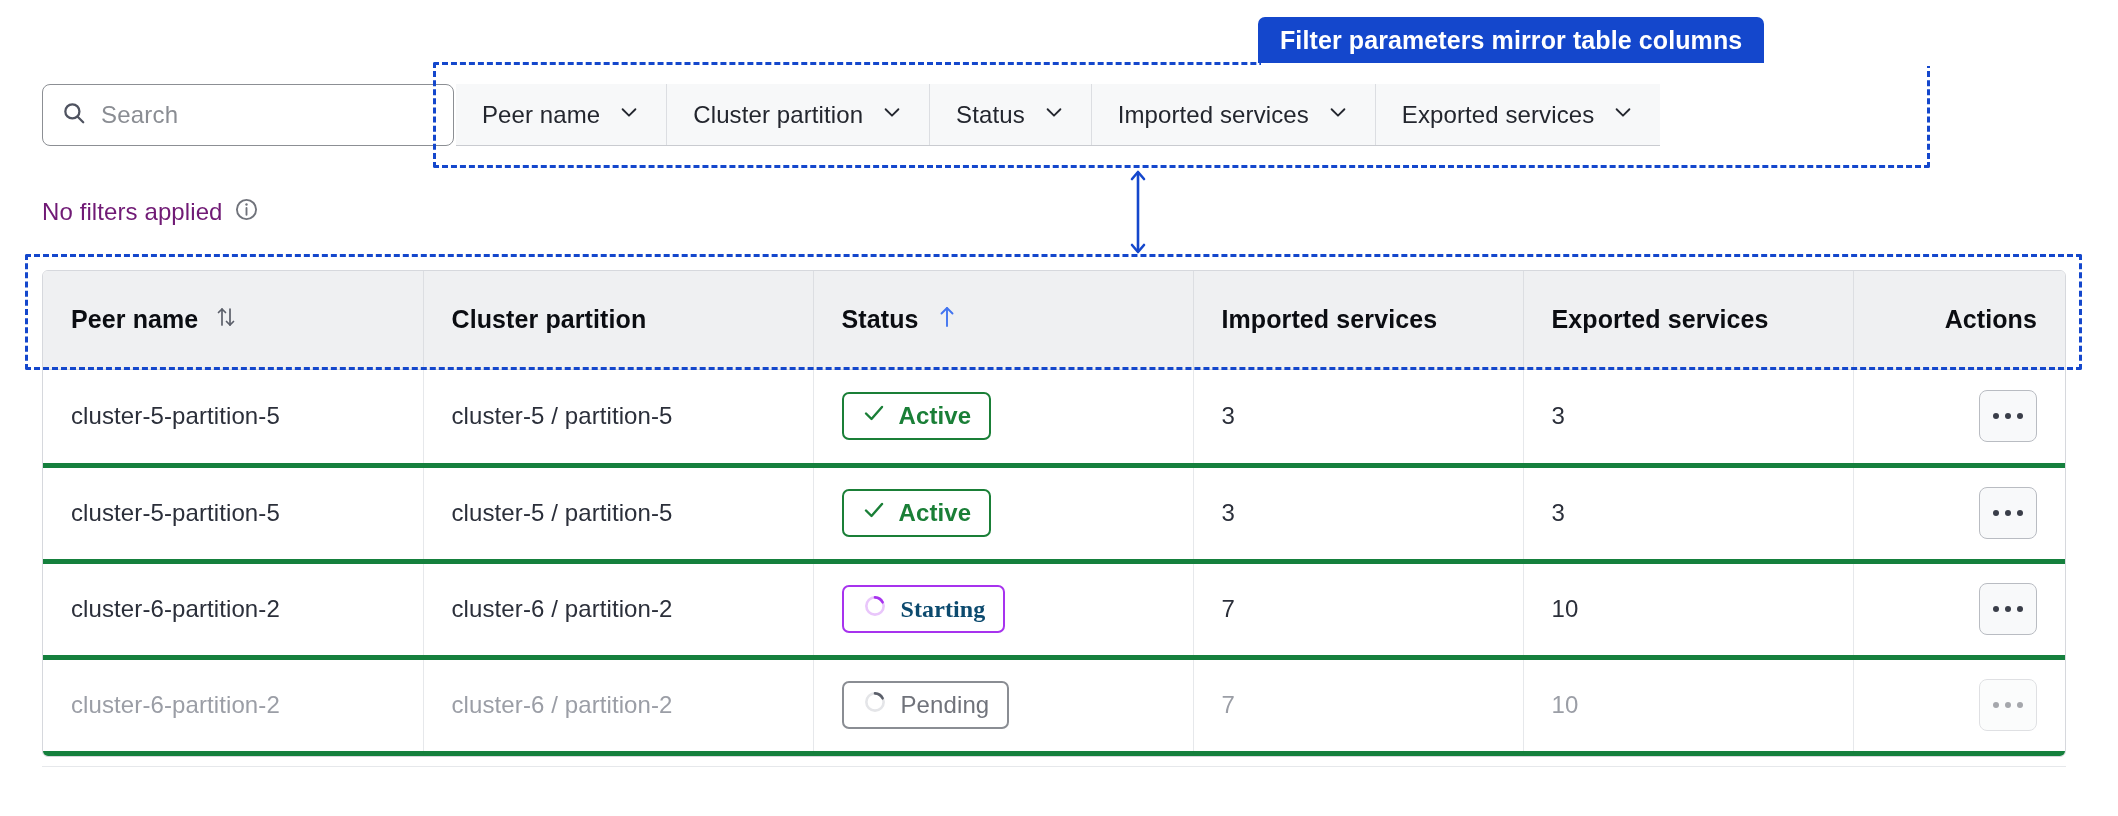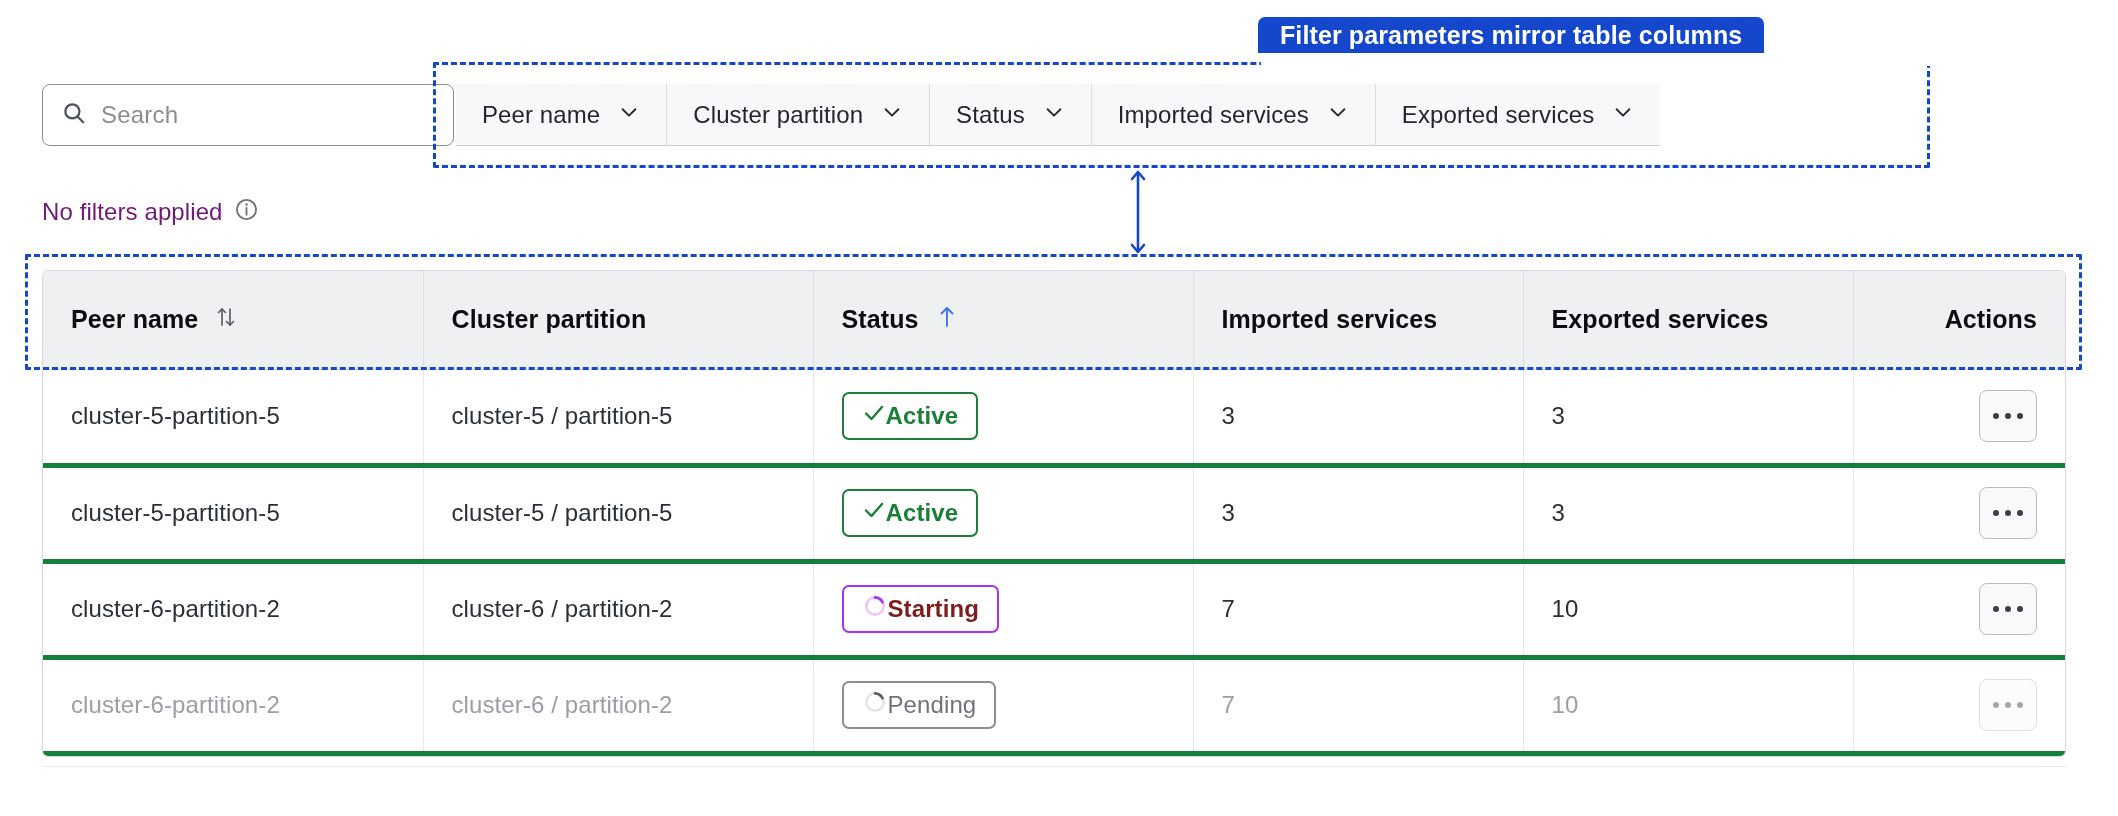--- a/index.html
+++ b/index.html
@@ -14,21 +14,21 @@
     height: 816px;
     position: relative;
     overflow: hidden;
   }
 
   
   .callout-badge {
     position: absolute;
     left: 1258px;
     top: 17px;
-    height: 36px;
+    height: 46px;
     padding: 0 22px;
     display: flex;
     align-items: center;
     background: #1447cc;
     color: #ffffff;
     font-size: 25px;
     font-weight: bold;
     letter-spacing: .1px;
     border-radius: 7px 7px 0 0;
     white-space: nowrap;
@@ -191,31 +191,32 @@
     white-space: nowrap;
     letter-spacing: .1px;
   }
   tbody td:last-child { border-right: none; text-align: right; }
   tbody tr.muted td { color: #9b9ea6; }
 
   
   .badge {
     display: inline-flex;
     align-items: center;
+    gap: 13px;
     height: 48px;
     padding: 0 18px;
     border-radius: 7px;
     border: 2px solid;
     font-size: 24px;
     font-weight: bold;
     letter-spacing: .1px;
     background: #ffffff;
   }
   .badge.active   { border-color: #1a7f37; color: #1a7f37; }
-  .badge.starting { border-color: #a733ee; color: #7f1d1d; }
+  .badge.starting { border-color: #a733ee; color: #0c4a6e; font-family: Liberation Serif, serif; }
   .badge.pending  { border-color: #8a8d93; color: #70737b; font-weight: normal; }
 
   
   .kebab-btn {
     width: 58px;
     height: 52px;
     border: 1.5px solid #b9bcc2;
     border-radius: 8px;
     background: #f8f9fa;
     display: inline-flex;

